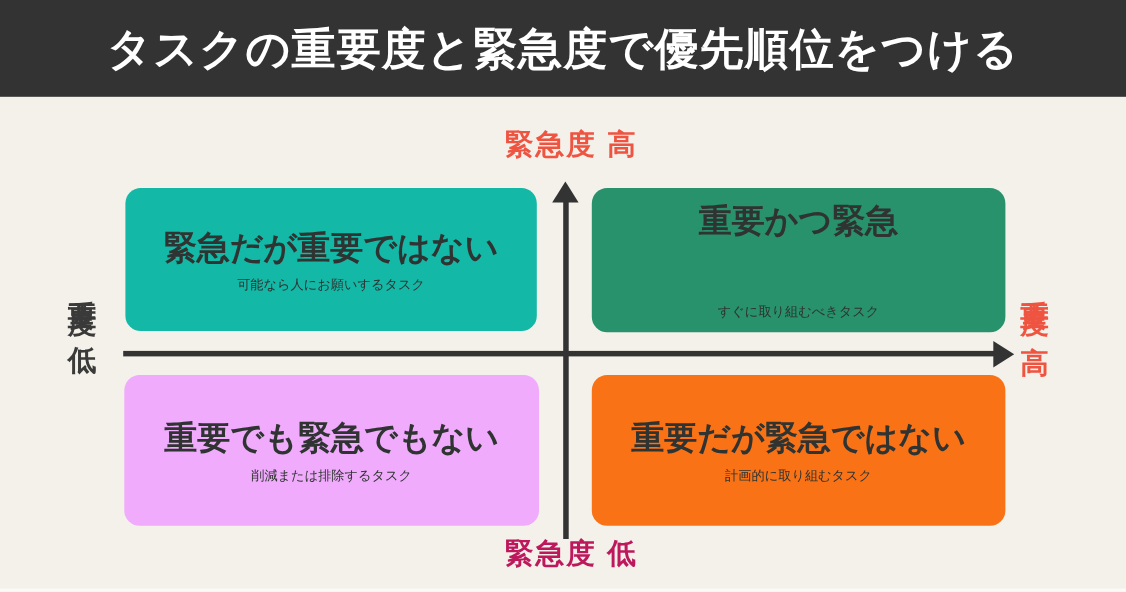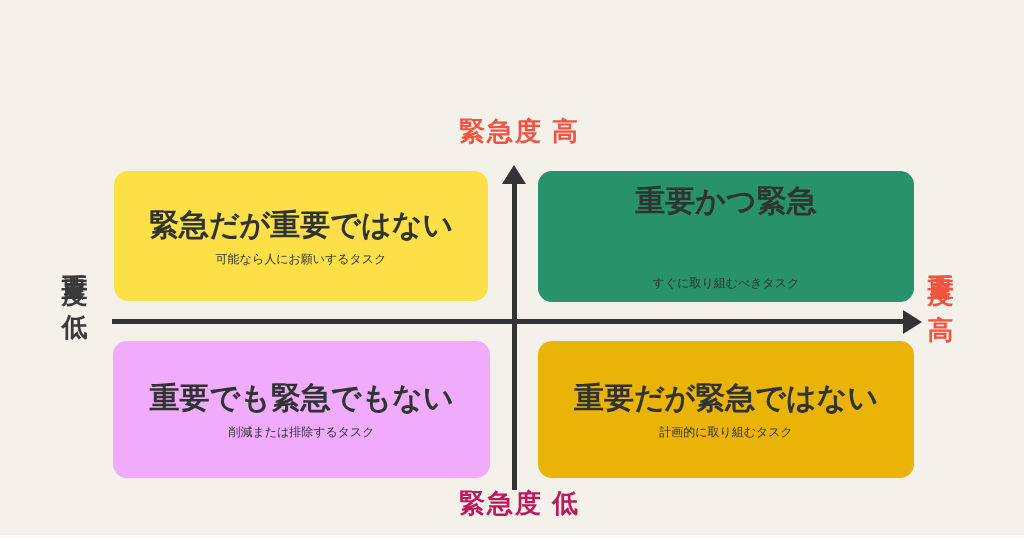--- a/index.html
+++ b/index.html
@@ -115,49 +115,52 @@
     left: 0; right: 0; bottom: 0;
     height: 3px;
     background: #fbfaf6;
   }
 </style>
 </head>
 <body>
 
 <div class="canvas">
 
+  <div class="header">
+    <h1>タスクの重要度と緊急度で優先順位をつける</h1>
+  </div>
 
   <div class="axis-label-h axis-label-top">緊急度 高</div>
 
   <div class="axis-label-h axis-label-bottom">緊急度 低</div>
 
   <div class="axis-label-v axis-label-left">重要度 低</div>
 
   <div class="axis-label-v axis-label-right">重要度 高</div>
 
   <div class="axis-line-v"></div>
   <div class="arrowhead-up"></div>
   <div class="axis-line-h"></div>
   <div class="arrowhead-right"></div>
 
-  <div class="quadrant q-top-left" style="background: #fde047;">
+  <div class="quadrant q-top-left" style="background: #14b8a6;">
     <div class="q-title">緊急だが重要ではない</div>
     <div class="q-subtitle">可能なら人にお願いするタスク</div>
   </div>
 
   <div class="quadrant q-top-right" style="background: rgb(40, 146, 108);">
     <div class="q-title">重要かつ緊急</div>
     <div class="q-subtitle">すぐに取り組むべきタスク</div>
   </div>
 
   <div class="quadrant q-bottom-left" style="background: #f0abfc;">
     <div class="q-title">重要でも緊急でもない</div>
     <div class="q-subtitle">削減または排除するタスク</div>
   </div>
 
-  <div class="quadrant q-bottom-right" style="background: #eab308;">
+  <div class="quadrant q-bottom-right" style="background: #f97316;">
     <div class="q-title">重要だが緊急ではない</div>
     <div class="q-subtitle">計画的に取り組むタスク</div>
   </div>
 
   <div class="bottom-strip"></div>
 
 </div>
 
 </body></html>

